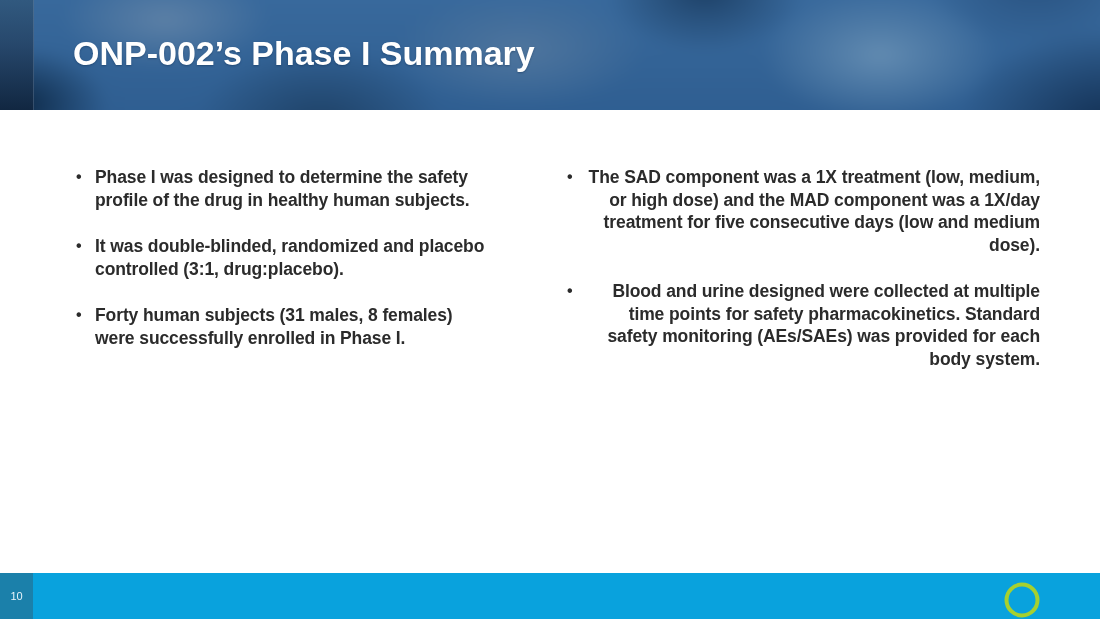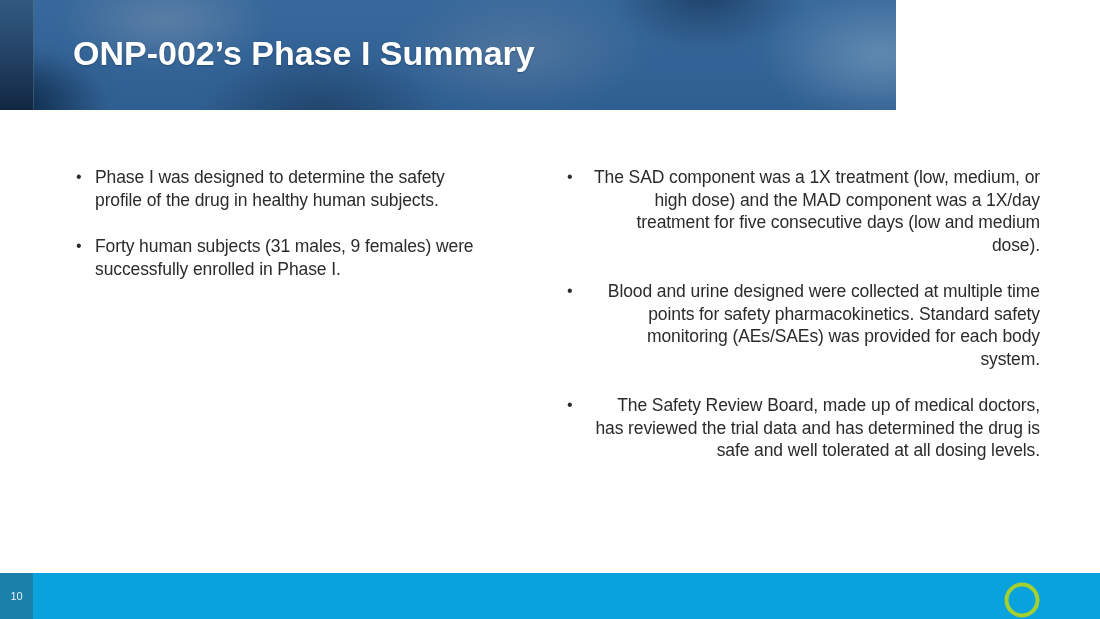--- a/index.html
+++ b/index.html
@@ -10,21 +10,21 @@
     background: #ffffff;
     overflow: hidden;
     font-family: "Liberation Sans", sans-serif;
     margin: 0 auto;
   }
 
   
   .banner {
     position: absolute;
     top: 0; left: 0;
-    width: 896px;
+    width: 1100px;
     height: 110px;
     overflow: hidden;
     background: #34669a;
   }
   .banner-texture {
     position: absolute;
     top: -25px; left: -25px; right: -25px; bottom: -25px;
     filter: blur(7px);
     background:
       radial-gradient(ellipse 130px 85px at 45px 130px,  #0d2947 0%, rgba(13,41,71,0) 68%),
@@ -62,20 +62,21 @@
   .bullet-col {
     position: absolute;
     top: 166px;
     margin: 0;
     padding: 0;
     list-style: none;
     color: #2b2b2b;
     font-size: 17.5px;
     line-height: 22.5px;
     letter-spacing: -0.1px;
+    font-weight: bold;
   }
   .col-left  { left: 75px;  width: 418px; }
   .col-right { left: 566px; width: 474px; text-align: right; }
   .bullet-col li {
     position: relative;
     padding-left: 20px;
     margin-bottom: 24px;
   }
   .bullet-col li::before {
     content: "\2022";
@@ -129,27 +130,27 @@
 <div class="slide">
 
   <div class="banner">
     <div class="banner-texture"></div>
     <div class="banner-edge-strip"></div>
     <h1 class="slide-title">ONP-002’s Phase I Summary</h1>
   </div>
 
   <ul class="bullet-col col-left">
     <li>Phase I was designed to determine the safety profile of the drug in healthy human subjects.</li>
-    <li>Forty human subjects (31 males, 9 females) were successfully enrolled in Phase I.</li>
+    <li>It was double-blinded, randomized and placebo controlled (3:1, drug:placebo).</li>
+    <li>Forty human subjects (31 males, 8 females) were successfully enrolled in Phase I.</li>
   </ul>
 
   <ul class="bullet-col col-right">
     <li>The SAD component was a 1X treatment (low, medium, or high dose) and the MAD component was a 1X/day treatment for five consecutive days (low and medium dose).</li>
     <li>Blood and urine designed were collected at multiple time points for safety pharmacokinetics. Standard safety monitoring (AEs/SAEs) was provided for each body system.</li>
-    <li>The Safety Review Board, made up of medical doctors, has reviewed the trial data and has determined the drug is safe and well tolerated at all dosing levels.</li>
   </ul>
 
   <div class="footer-bar">
     <div class="page-number-box">
       <span>10</span>
     </div>
     <svg class="footer-ring" viewBox="0 0 38 38" width="38" height="38">
       <circle cx="19" cy="19" r="15.5" fill="none" stroke="#a6d02f" stroke-width="4"></circle>
     </svg>
     <div class="footer-bottom-line"></div>

